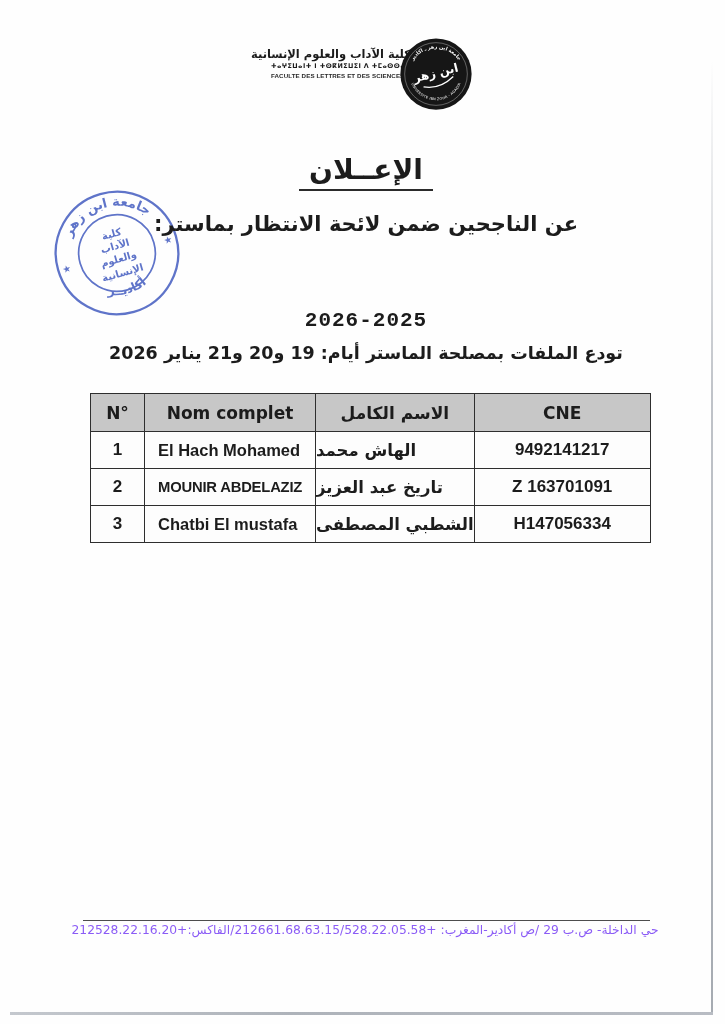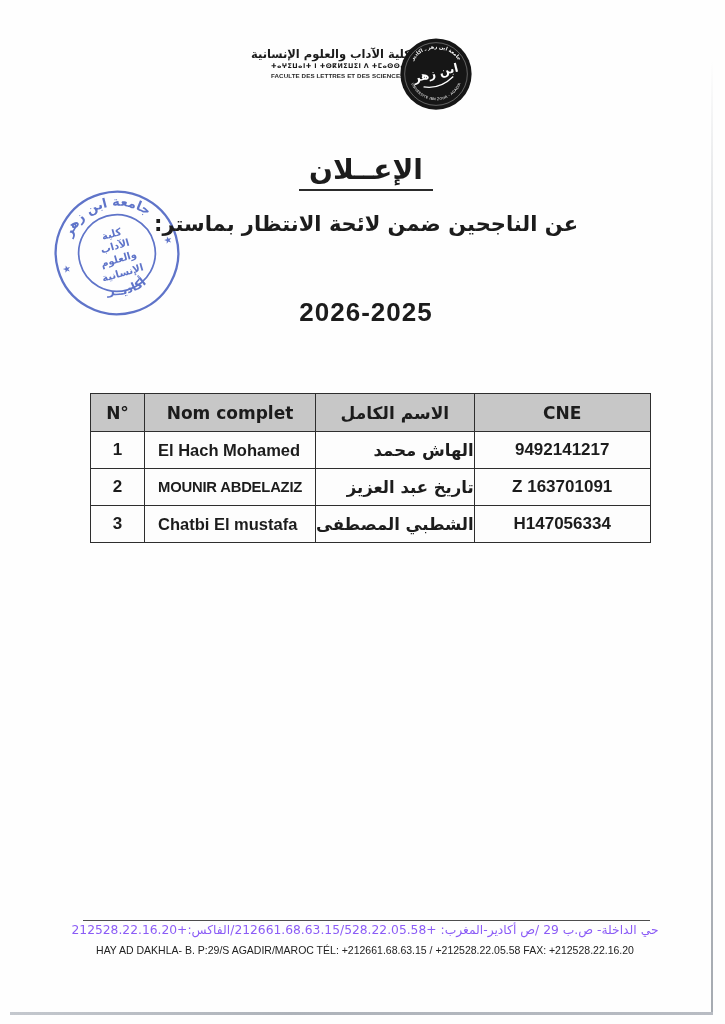--- a/index.html
+++ b/index.html
@@ -21,37 +21,37 @@
   
   .stamp { position:absolute; left:50px; top:186px; width:134px; height:134px;
            transform:rotate(-16deg); opacity:.88; }
 
   
   .center-line { position:absolute; left:8px; width:716px; text-align:center; }
   .doc-title   { top:153px; font-size:28px; font-weight:bold; }
   .doc-title span { display:inline-block; border-bottom:2.5px solid #2b2b2b; padding:0 10px 3px; }
   .ann-1   { top:212px; font-size:21px; font-weight:bold; direction:rtl; }
   .ann-2   { top:258px; font-size:21px; font-weight:bold; direction:rtl; }
-  .ann-year{ top:297px; font-size:26px; font-weight:bold; letter-spacing:1px;
-             font-family:Liberation Sans, sans-serif; }
+  .ann-year{ top:309px; font-size:21px; font-weight:bold; letter-spacing:1px;
+             font-family:Liberation Mono, monospace; }
   .ann-dep { top:343px; font-size:17.5px; font-weight:bold; direction:rtl; }
 
   
   .candidates { position:absolute; left:90px; top:393px; border-collapse:collapse;
                 table-layout:fixed; }
   .candidates th, .candidates td { border:1.6px solid #2e2e2e; overflow:hidden; }
   .candidates th { background:#c7c7c7; height:38px; font-size:17px; font-weight:bold; text-align:center; }
   .candidates td { height:37px; background:#fdfdfd; }
   .w-num { width:54px; }  .w-nom { width:171px; }  .w-ar { width:139px; }  .w-cne { width:176px; }
   th.col-ar { font-size:17px; direction:rtl; }
   td.cell-num { text-align:center; font-weight:bold; font-size:17px; font-family:"Liberation Sans", sans-serif; }
   td.cell-nom { text-align:left; padding-left:13px; font-weight:bold; font-size:16.5px;
                 font-family:"Liberation Sans", sans-serif; white-space:nowrap;margin-top:38px; }
   tr.row-2 td.cell-nom { font-size:14.8px; letter-spacing:-.2px; }
-  td.cell-ar  { text-align:right; font-size:16.5px; font-weight:600; direction:rtl; white-space:nowrap; }
+  td.cell-ar  { text-align:left; font-size:16.5px; font-weight:600; direction:rtl; white-space:nowrap; }
   td.cell-cne { text-align:center; font-weight:bold; font-size:17px;
                 font-family:"Liberation Sans", sans-serif; }
 
   
   .footer-rule { position:absolute; left:83px; top:920px; width:567px; border-top:1.6px solid #4d4d4d; }
   .footer-ar { position:absolute; left:58px; top:923px; width:614px; text-align:center;
                font-size:12.3px; direction:rtl; color:#8b5cf6; white-space:nowrap; }
   .footer-la { position:absolute; left:58px; top:944px; width:614px; text-align:center;
                font-size:10.5px; color:#222; font-family:"Liberation Sans", sans-serif; white-space:nowrap; }
 
@@ -116,20 +116,21 @@
         <text x="70" y="95" font-size="10.5">الإنسانية</text>
       </g>
     </svg>
   </div>
 
   <div class="center-line doc-title">
     <span>الإعــلان</span>
   </div>
   <div class="center-line ann-1">عن الناجحين ضمن لائحة الانتظار بماستر:</div>
   <div class="center-line ann-year" dir="ltr">2026-2025</div>
+  <div class="center-line ann-dep">تودع الملفات بمصلحة الماستر أيام: 19 و20 و21 يناير 2026</div>
 
   <table class="candidates">
     <colgroup>
       <col class="w-num">
         <col class="w-nom">
         <col class="w-ar">
         <col class="w-cne">
     </colgroup>
     <thead>
       <tr>
@@ -156,17 +157,16 @@
         <td class="cell-num">3</td>
         <td class="cell-nom">Chatbi El mustafa</td>
         <td class="cell-ar">الشطبي المصطفى</td>
         <td class="cell-cne">H147056334</td>
       </tr>
     </tbody>
   </table>
 
   <div class="footer-rule"></div>
   <div class="footer-ar">حي الداخلة- ص.ب 29 /ص أكادير-المغرب:  +212661.68.63.15/528.22.05.58/الفاكس:+212528.22.16.20</div>
-  <div class="footer-la">HAY AD DAKHLA- B. P:29/S AGADIR/MAROC TÉL: +212661.68.63.15 / +212528.22.05.58 FAX: +212528.22.16.20</div>
 
   <div class="edge-right"></div>
   <div class="edge-bottom"></div>
 </div>
 
 </body></html>

